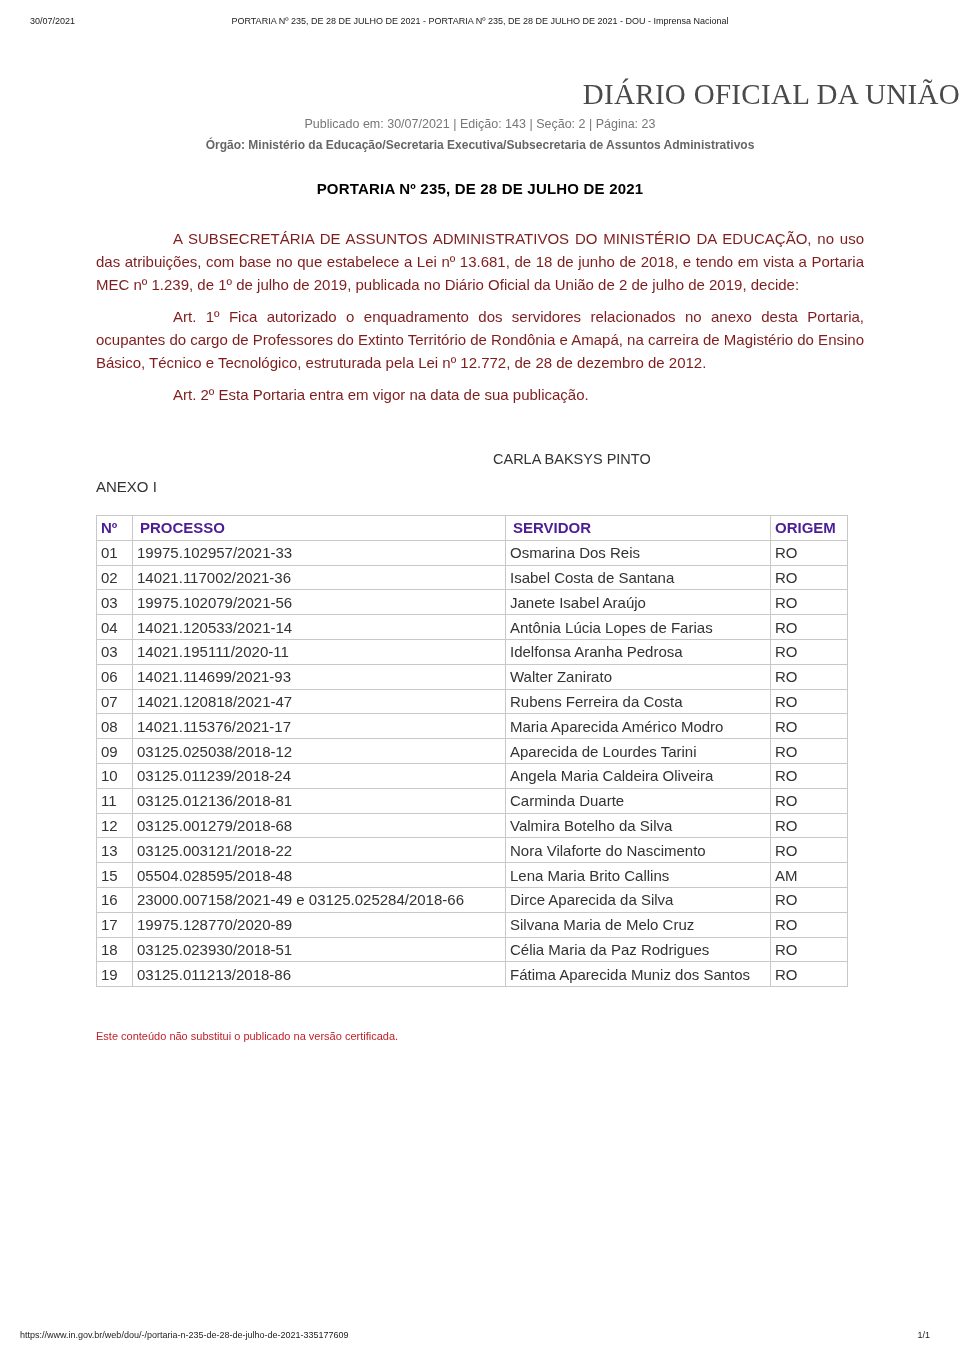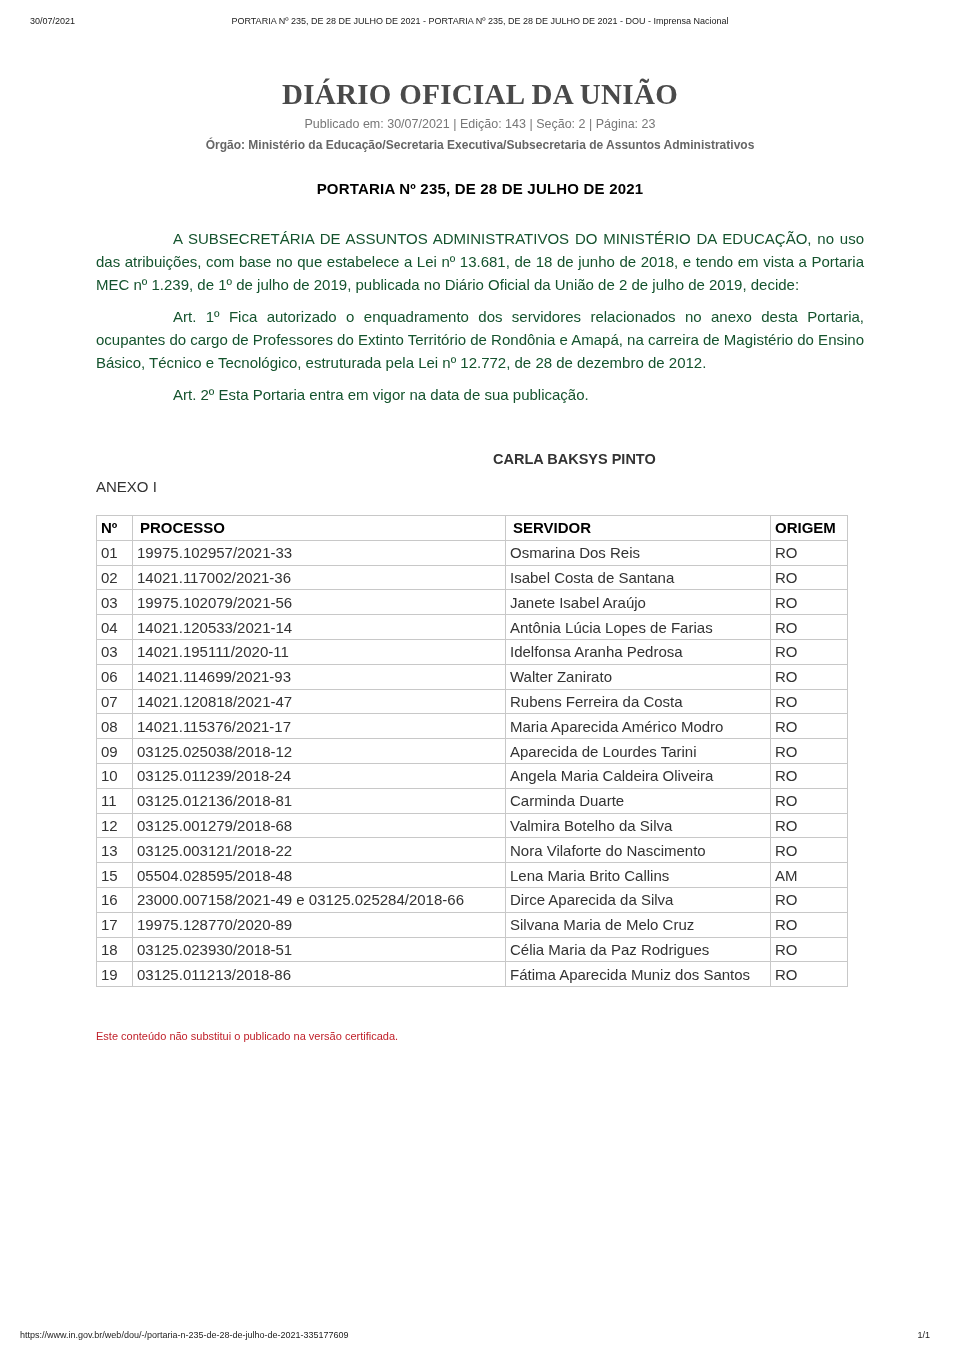--- a/index.html
+++ b/index.html
@@ -10,42 +10,42 @@
                   font-family: "Liberation Sans", sans-serif; font-size: 9px; color: #222; }
   .print-header .date { position: absolute; left: 30px; top: 0; }
   .print-header .title { position: absolute; left: 0; width: 960px; text-align: center; top: 0; }
 
   .print-footer { position: absolute; top: 1330px; left: 0; width: 960px; height: 14px;
                   font-family: "Liberation Sans", sans-serif; font-size: 9px; color: #222; }
   .print-footer .url { position: absolute; left: 20px; top: 0; }
   .print-footer .page { position: absolute; right: 30px; top: 0; }
 
   .masthead { position: absolute; top: 78px; left: 0; width: 960px; text-align: center; }
-  .masthead .name { font-family: "Liberation Serif", serif; font-weight: bold;
-                    font-size: 29px; color: #4a4a4a; letter-spacing: 0.3px; line-height: 32px; }
+  .masthead .name { font-family: "Liberation Serif", serif; font-weight: normal;
+                    font-size: 29px; color: #4a4a4a; letter-spacing: 0.3px; line-height: 32px; text-align: right; }
   .masthead .pub { margin-top: 6px; font-size: 12.5px; color: #777; line-height: 16px; }
   .masthead .orgao { margin-top: 5px; font-size: 12px; color: #666; font-weight: bold; line-height: 16px; }
 
   .doc-title { position: absolute; top: 180px; left: 0; width: 960px; text-align: center;
                font-size: 15px; font-weight: bold; color: #000000; letter-spacing: 0.2px; }
 
   .content { position: absolute; top: 227px; left: 96px; width: 768px;
-             font-size: 15px; line-height: 23px; color: #14532d; }
+             font-size: 15px; line-height: 23px; color: #7f1d1d; }
   .content p { margin: 0 0 9px 0; text-align: justify; text-indent: 77px; }
   .content p.last { margin-bottom: 0; }
 
   .signature { position: absolute; top: 451px; left: 493px; font-size: 14.5px;
-               font-weight: bold; color: #333; }
+               font-weight: normal; color: #333; }
   .annex { position: absolute; top: 478px; left: 96px; font-size: 15px; color: #333; }
 
   table.annex-table { position: absolute; top: 515px; left: 96px; border-collapse: collapse;
                       font-size: 15px; color: #333; }
   table.annex-table th, table.annex-table td { border: 1px solid #c8c8c8; padding: 0 4px;
                       height: 23.8px; line-height: 23px; text-align: left; white-space: nowrap; }
-  table.annex-table th { font-weight: bold; color: #000000; }
+  table.annex-table th { font-weight: bold; color: #4c1d95; }
   table.annex-table th.c-num, table.annex-table td.c-num { width: 27px; }
   table.annex-table th.c-proc { padding-left: 7px; }
   table.annex-table td.c-proc { width: 364px; margin-top: 32px; }
   table.annex-table td.c-serv { width: 256px; }
   table.annex-table th.c-serv { padding-left: 7px; }
   table.annex-table td.c-orig { width: 68px; }
 
   .disclaimer { position: absolute; top: 1030px; left: 96px; font-size: 11px; color: #c0202a; }
 </style>
 </head>

